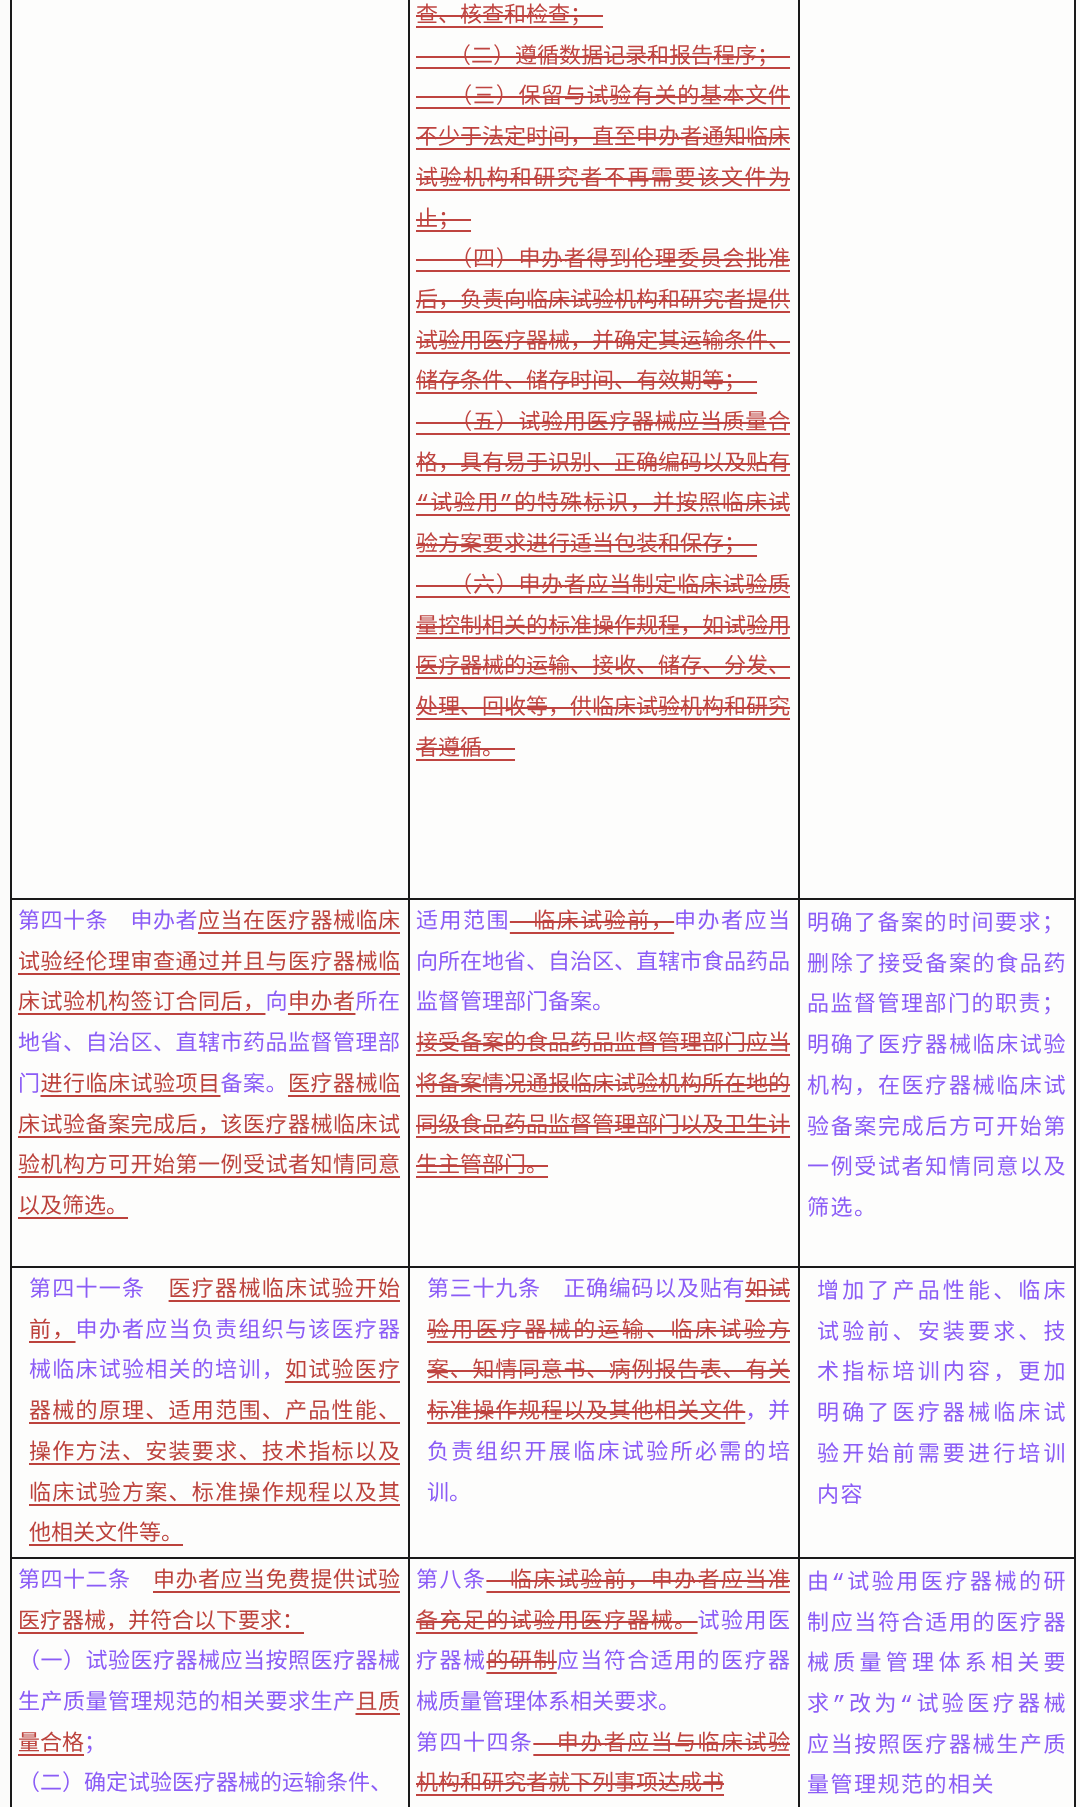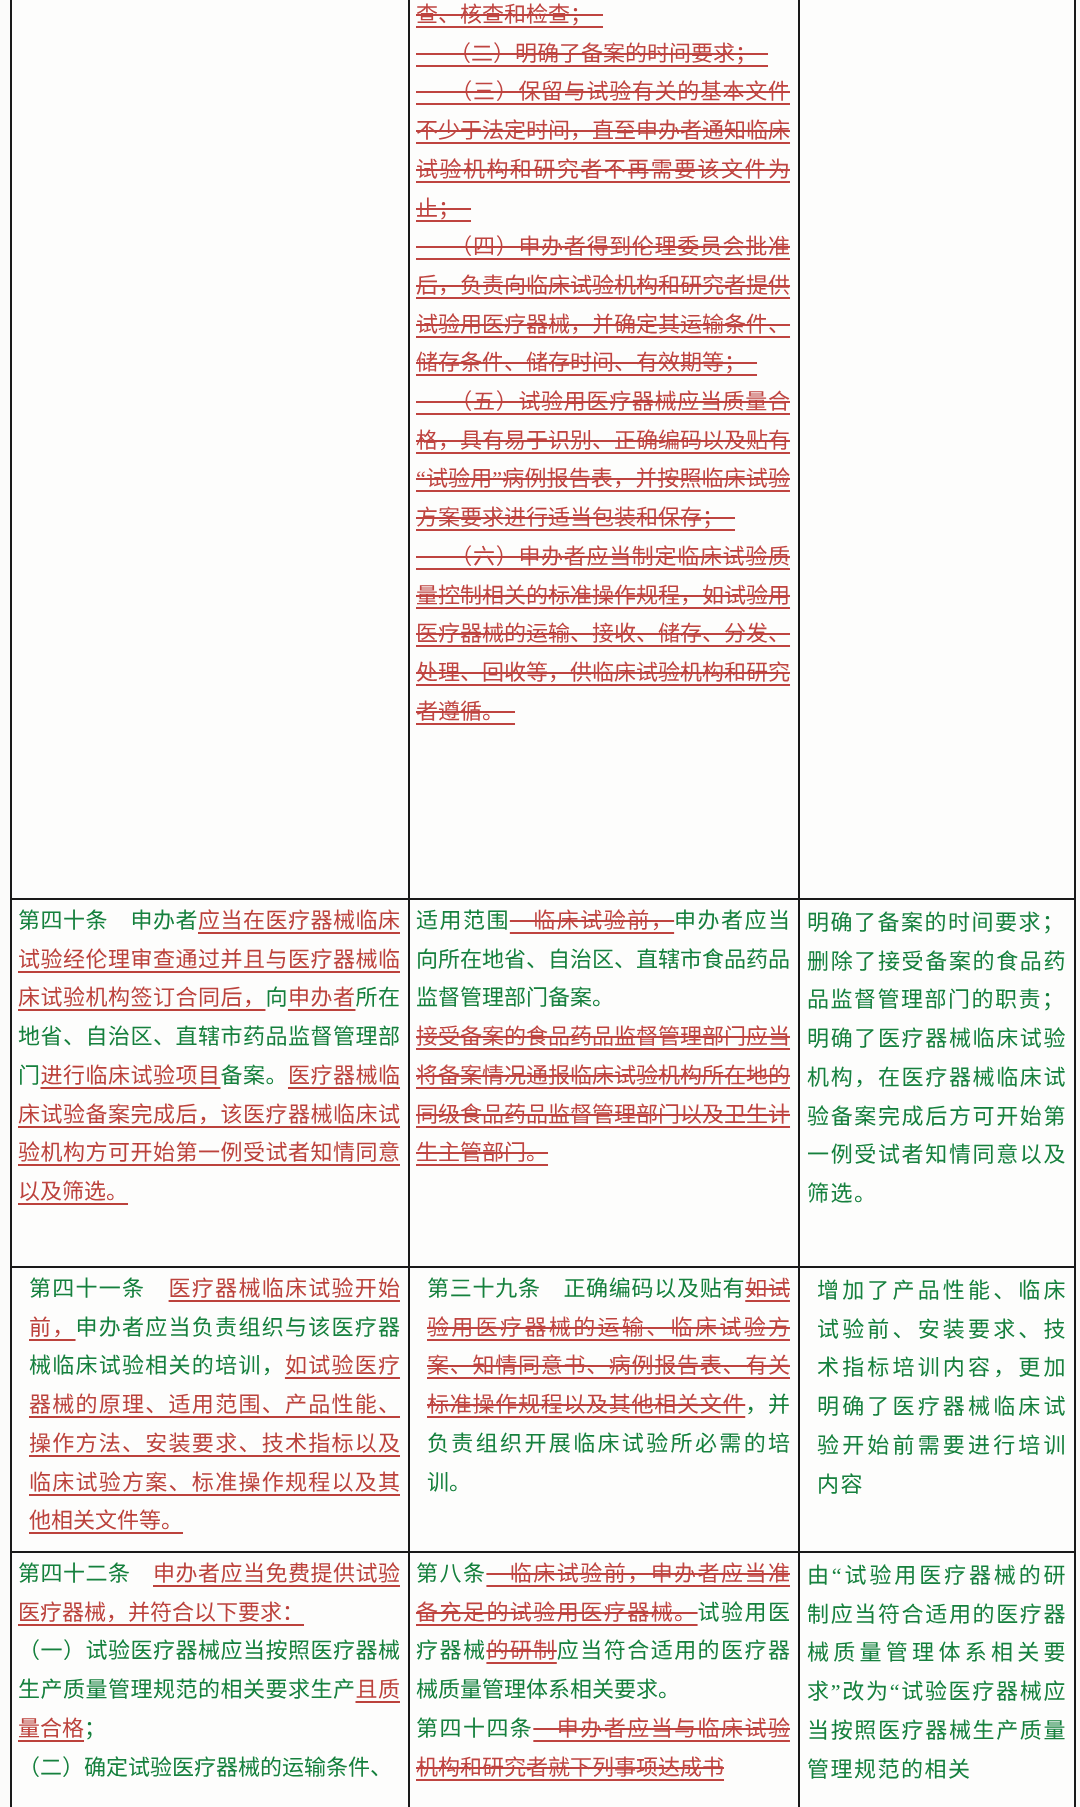--- a/index.html
+++ b/index.html
@@ -26,22 +26,22 @@
     text-justify:inter-character;
     word-break:break-all;
     overflow:hidden;
   }
   td.c3{letter-spacing:1.5px;padding:4px 7px 2px 7px;}
   tr.r1 td{height:906px;}
   tr.r2 td{height:368px;}
   tr.r3 td{height:285px;padding-left:17px;}
   tr.r4 td{height:291px;}
   .para{margin:0;}
-  .run{white-space:pre-wrap;}
-  .normal{color:#15803d;}
+  .run{white-space:pre-wrap;font-family:Liberation Mono, monospace;}
+  .normal{color:#8b5cf6;}
   .ins{
     color:#bc423c;
     text-decoration:underline;
     text-decoration-thickness:2px;
     text-underline-offset:4px;
   }
   .del{
     color:#bf4440;
     text-decoration:underline line-through;
     text-decoration-thickness:2px;
@@ -56,24 +56,24 @@
     <colgroup>
       <col style="width:398px">
       <col style="width:390px">
       <col style="width:276px">
     </colgroup>
     <tbody id="tbl-body">
         <tr class="r1">
           <td class="c1"></td>
           <td class="c2">
             <div class="para"><span class="run del">查、核查和检查；　</span></div>
-            <div class="para"><span class="run del">　　（二）明确了备案的时间要求；　</span></div>
+            <div class="para"><span class="run del">　　（二）遵循数据记录和报告程序；　</span></div>
             <div class="para"><span class="run del">　　（三）保留与试验有关的基本文件不少于法定时间，直至申办者通知临床试验机构和研究者不再需要该文件为止；　</span></div>
             <div class="para"><span class="run del">　　（四）申办者得到伦理委员会批准后，负责向临床试验机构和研究者提供试验用医疗器械，并确定其运输条件、储存条件、储存时间、有效期等；　</span></div>
-            <div class="para"><span class="run del">　　（五）试验用医疗器械应当质量合格，具有易于识别、正确编码以及贴有“试验用”病例报告表，并按照临床试验方案要求进行适当包装和保存；　</span></div>
+            <div class="para"><span class="run del">　　（五）试验用医疗器械应当质量合格，具有易于识别、正确编码以及贴有“试验用”的特殊标识，并按照临床试验方案要求进行适当包装和保存；　</span></div>
             <div class="para"><span class="run del">　　（六）申办者应当制定临床试验质量控制相关的标准操作规程，如试验用医疗器械的运输、接收、储存、分发、处理、回收等，供临床试验机构和研究者遵循。　</span></div>
           </td>
           <td class="c3"></td>
         </tr>
         <tr class="r2">
           <td class="c1">
             <div class="para"><span class="run normal">第四十条　申办者</span><span class="run ins">应当在医疗器械临床试验经伦理审查通过并且与医疗器械临床试验机构签订合同后，</span><span class="run normal">向</span><span class="run ins">申办者</span><span class="run normal">所在地省、自治区、直辖市药品监督管理部门</span><span class="run ins">进行临床试验项目</span><span class="run normal">备案。</span><span class="run ins">医疗器械临床试验备案完成后，该医疗器械临床试验机构方可开始第一例受试者知情同意以及筛选。</span></div>
           </td>
           <td class="c2">
             <div class="para"><span class="run normal">适用范围</span><span class="run del">　临床试验前，</span><span class="run normal">申办者应当向所在地省、自治区、直辖市食品药品监督管理部门备案。</span></div>

